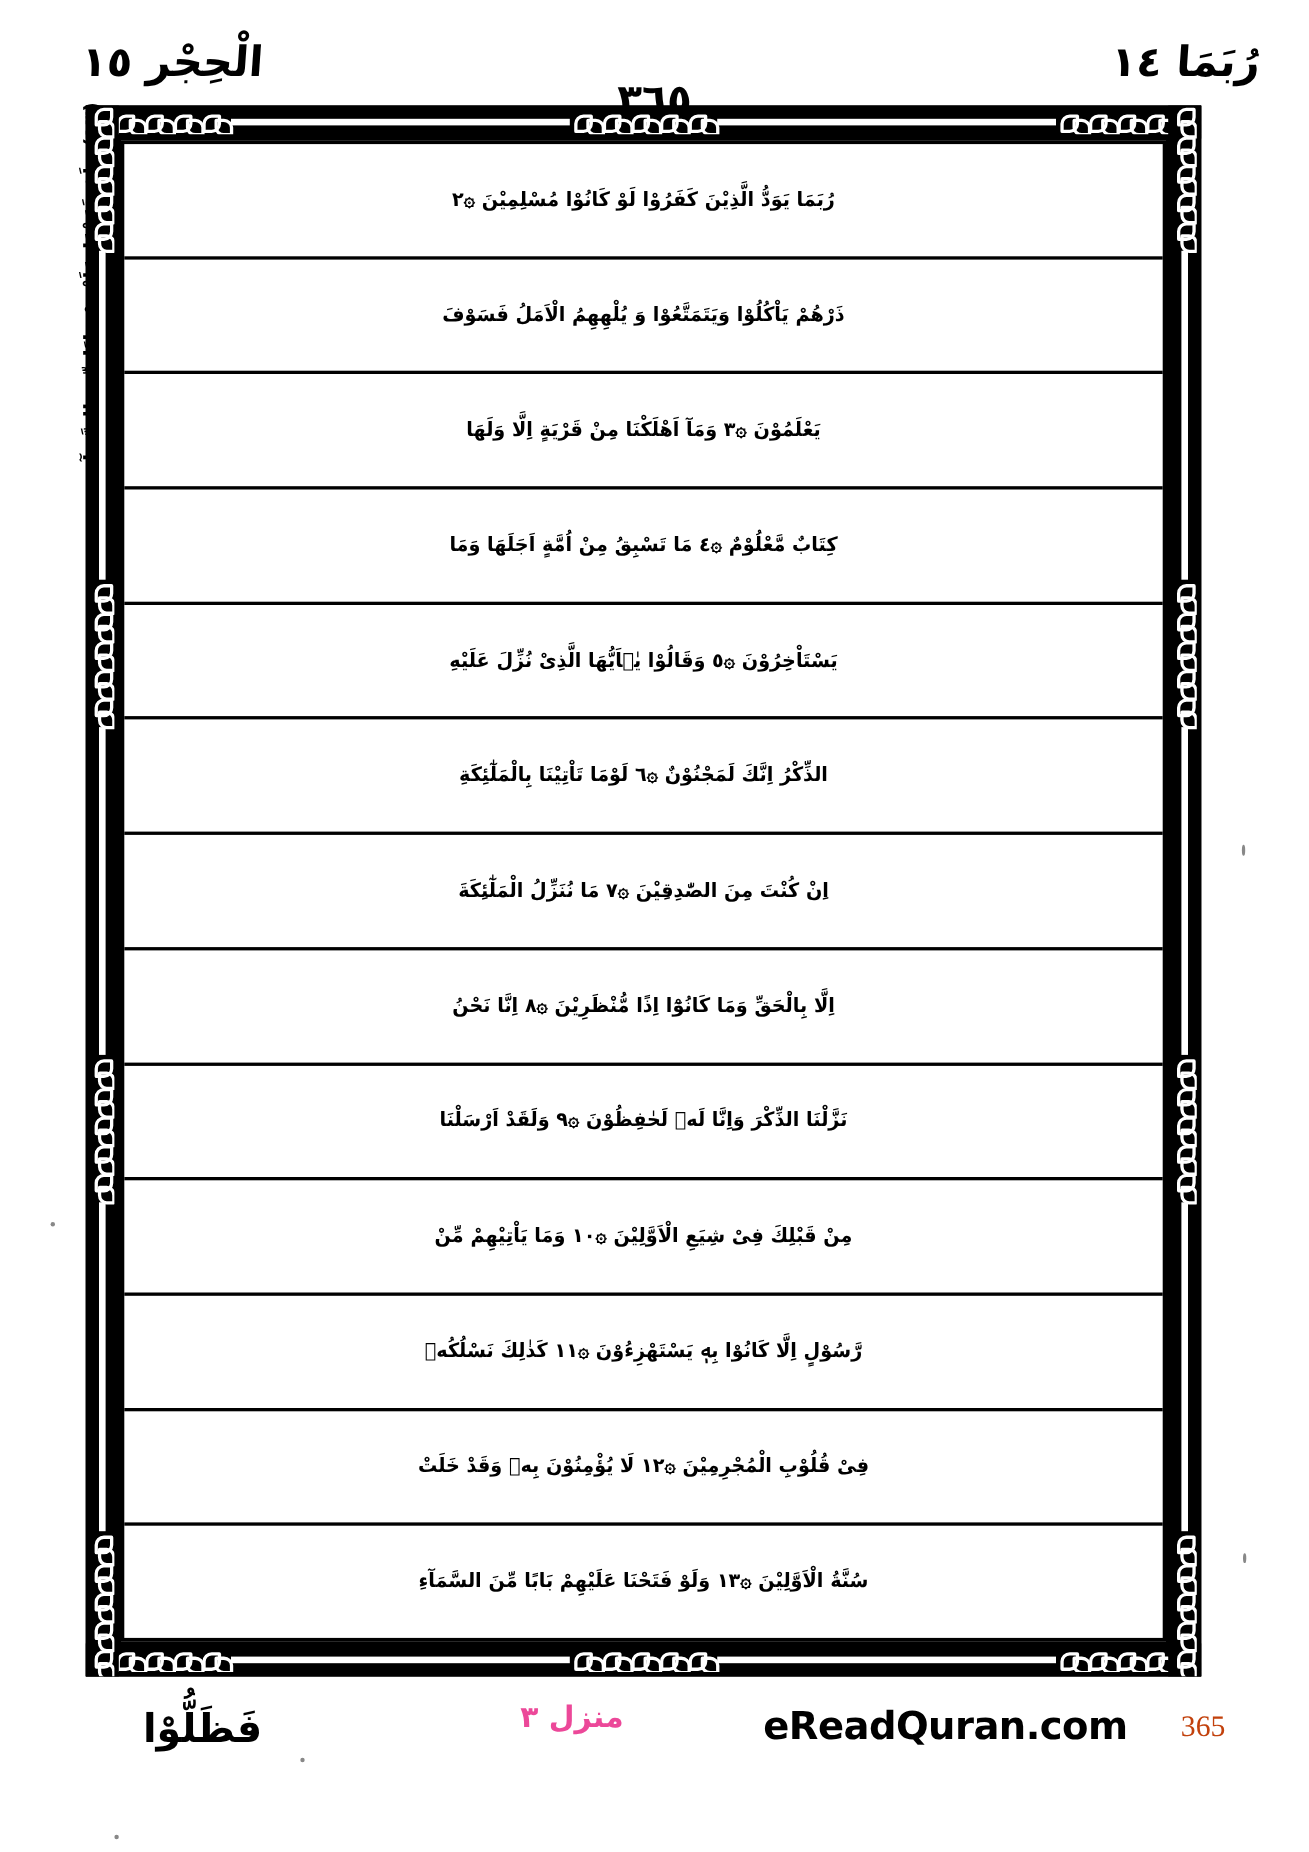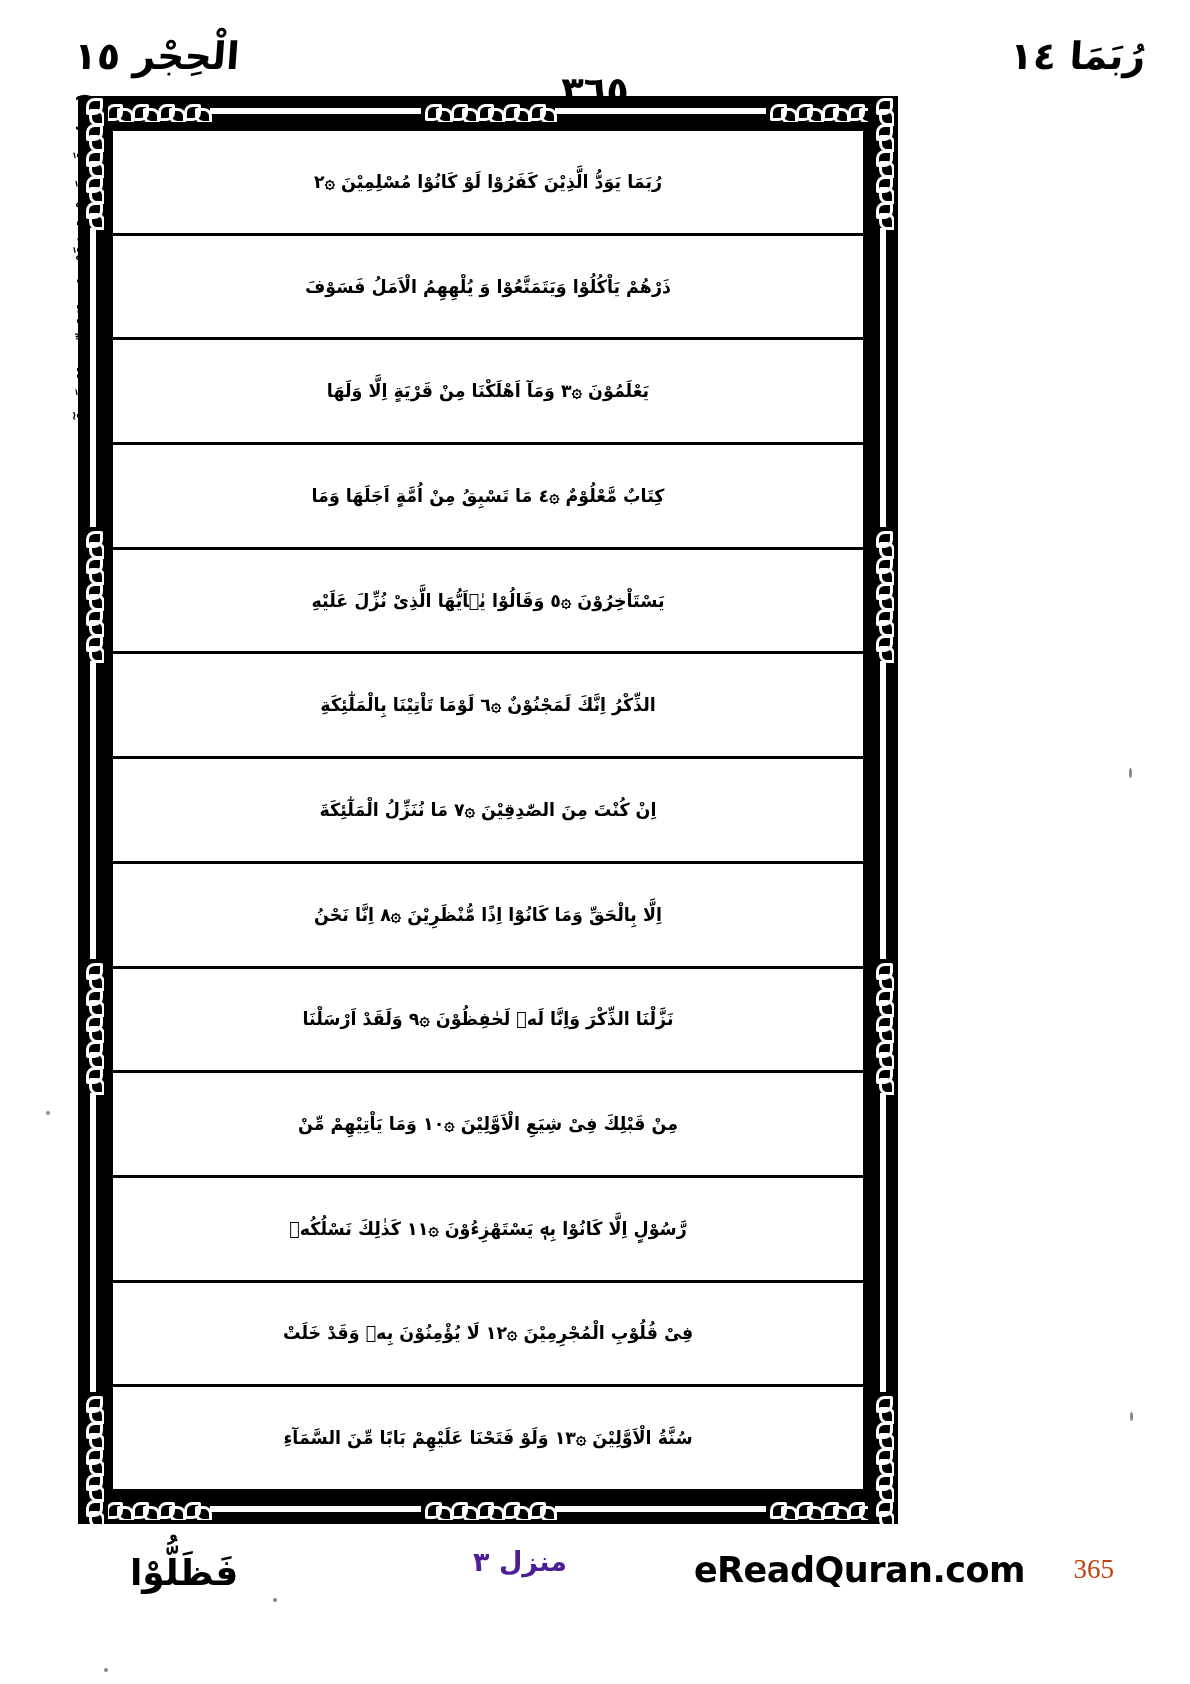--- a/index.html
+++ b/index.html
@@ -75,21 +75,21 @@
     text-align:center;
     color:#000;
     white-space:nowrap;
     letter-spacing:-0.5px;
   }
 
   
   .frame {
     position:absolute;
     left:78px; top:96px;
-    width:820px;
+    width:1014px;
     height:1428px;
   }
 
   
   .frame-outer {
     position:absolute; inset:0;
     border:7px solid #000;
     background:#000;
   }
   .frame-orn-top, .frame-orn-bottom {
@@ -242,21 +242,21 @@
     color:#000;
   }
   .ft-manzil {
     position:absolute;
     left:0; right:150px; top:10px;
     text-align:center;
     font-family:"DejaVu Sans", sans-serif;
     font-size:27px;
     font-weight:700;
     direction:rtl;
-    color:#4c1d95;
+    color:#ec4899;
   }
   .ft-site {
     position:absolute;
     right:165px; top:14px;
     font-family:"DejaVu Sans", sans-serif;
     font-size:35px;
     font-weight:700;
     color:#000;
     letter-spacing:-0.5px;
   }

